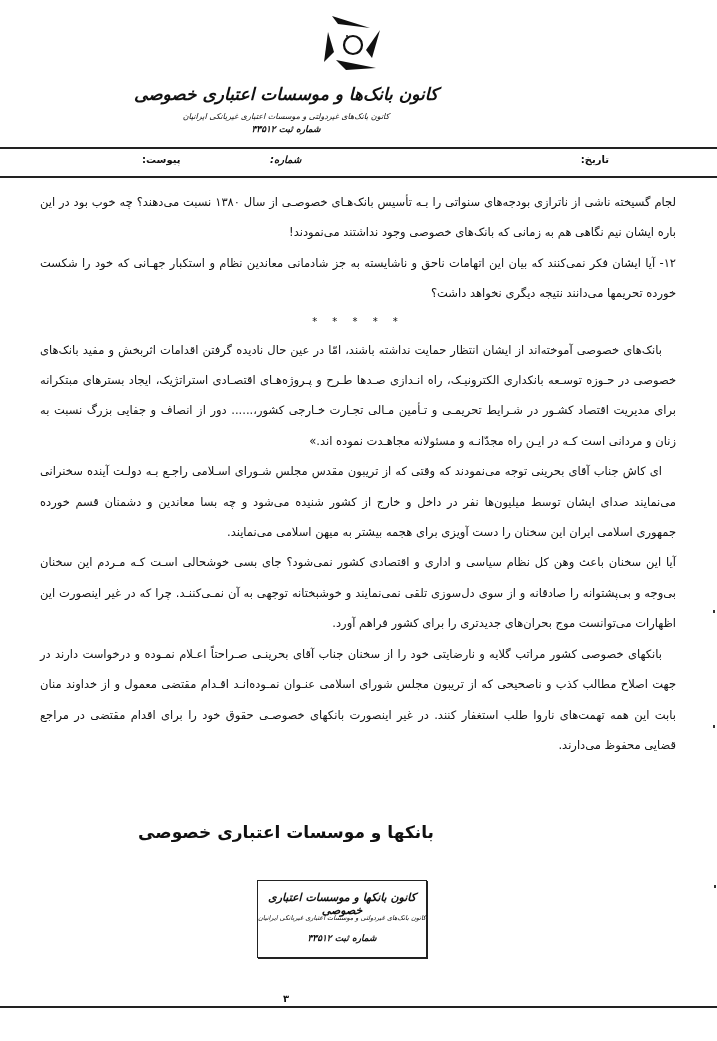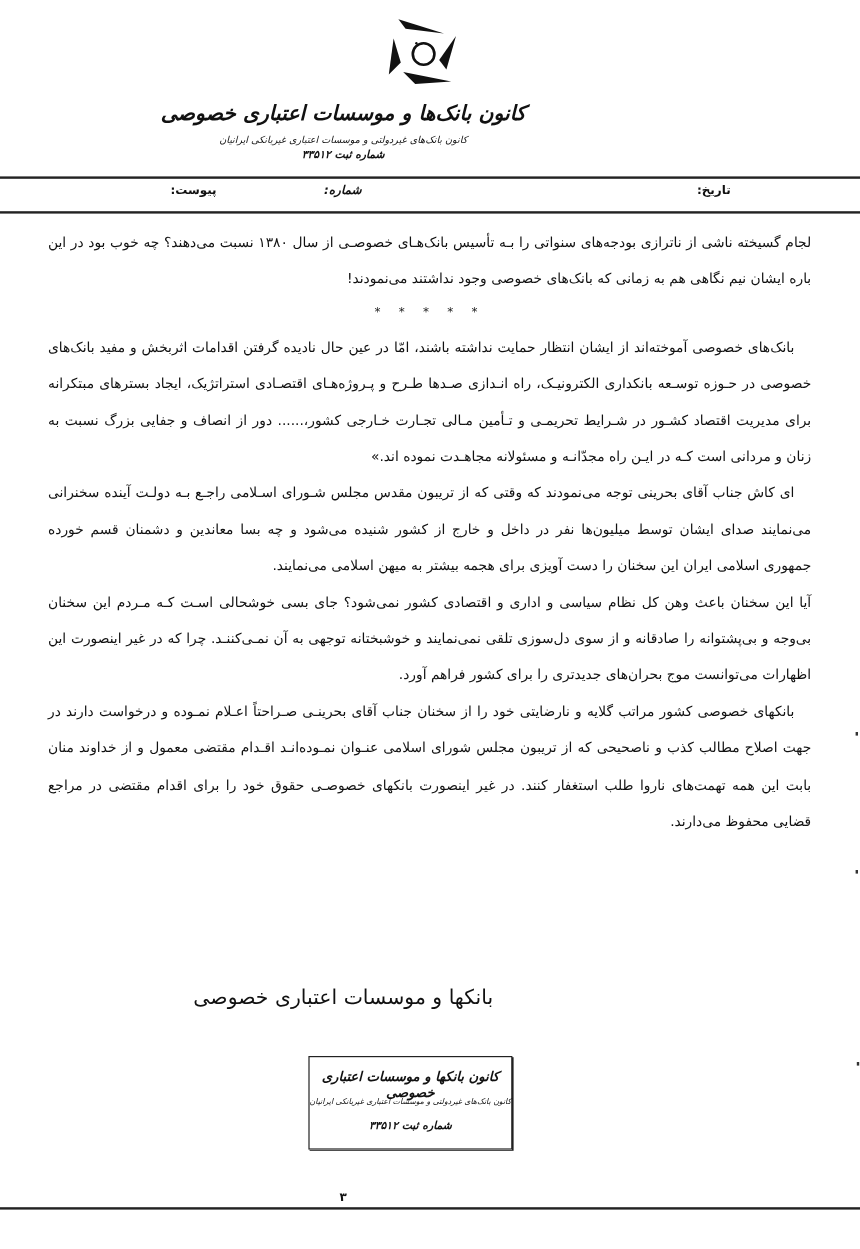--- a/index.html
+++ b/index.html
@@ -28,21 +28,21 @@
 
   
   .body-text { position:absolute; left:40px; width:636px; top:187px;
                direction:rtl; text-align:justify; font-size:11.5px; line-height:30.4px; }
   .body-text p { margin:0; text-align-last:right; }
   .body-text p.indent { text-indent:14px; }
   .stars { text-align:center !important; text-align-last:center !important; font-size:10px;
            letter-spacing:6px; line-height:26px; }
 
   .signature-title { position:absolute; left:0; right:0; top:822px; text-align:center;
-                     direction:rtl; font-weight:normal; font-size:17px; }
+                     direction:rtl; font-weight:bold; font-size:17px; }
 
   .stamp { position:absolute; left:257px; top:880px; width:168px; height:76px;
            border:1.5px solid #222; box-shadow:1px 1px 0 #222; }
   .stamp-name { position:absolute; left:0; right:0; top:10px; text-align:center;
                 font-family:"DejaVu Serif","Liberation Serif",serif; font-style:italic; font-weight:bold;
                 font-size:11px; direction:rtl; }
   .stamp-sub { position:absolute; left:0; right:0; top:33px; text-align:center;
                font-family:"DejaVu Serif","Liberation Serif",serif; font-style:italic;
                font-size:6.5px; direction:rtl; }
   .stamp-reg { position:absolute; left:0; right:0; top:52px; text-align:center;
@@ -77,20 +77,21 @@
   <div class="org-reg">شماره ثبت ۳۳۵۱۲</div>
 
   <div class="meta-bar">
     <span class="meta-item meta-date">تاریخ:</span>
     <span class="meta-item meta-number">شماره:</span>
     <span class="meta-item meta-attach">پیوست:</span>
   </div>
 
   <div class="body-text">
     <p>لجام گسیخته ناشی از ناترازی بودجه‌های سنواتی را بـه تأسیس بانک‌هـای خصوصـی از سال ۱۳۸۰ نسبت می‌دهند؟ چه خوب بود در این باره ایشان نیم نگاهی هم به زمانی که بانک‌های خصوصی وجود نداشتند می‌نمودند!</p>
+    <p>۱۲- آیا ایشان فکر نمی‌کنند که بیان این اتهامات ناحق و ناشایسته به جز شادمانی معاندین نظام و استکبار جهـانی که خود را شکست خورده تحریمها می‌دانند نتیجه دیگری نخواهد داشت؟</p>
     <p class="stars">* * * * *</p>
     <p class="indent">بانک‌های خصوصی آموخته‌اند از ایشان انتظار حمایت نداشته باشند، امّا در عین حال نادیده گرفتن اقدامات اثربخش و مفید بانک‌های خصوصی در حـوزه توسـعه بانکداری الکترونیـک، راه انـدازی صـدها طـرح و پـروژه‌هـای اقتصـادی استراتژیک، ایجاد بسترهای مبتکرانه برای مدیریت اقتصاد کشـور در شـرایط تحریمـی و تـأمین مـالی تجـارت خـارجی کشور،...... دور از انصاف و جفایی بزرگ نسبت به زنان و مردانی است کـه در ایـن راه مجدّانـه و مسئولانه مجاهـدت نموده اند.»</p>
     <p class="indent">ای کاش جناب آقای بحرینی توجه می‌نمودند که وقتی که از تریبون مقدس مجلس شـورای اسـلامی راجـع بـه دولـت آینده سخنرانی می‌نمایند صدای ایشان توسط میلیون‌ها نفر در داخل و خارج از کشور شنیده می‌شود و چه بسا معاندین و دشمنان قسم خورده جمهوری اسلامی ایران این سخنان را دست آویزی برای هجمه بیشتر به میهن اسلامی می‌نمایند.</p>
     <p>آیا این سخنان باعث وهن کل نظام سیاسی و اداری و اقتصادی کشور نمی‌شود؟ جای بسی خوشحالی اسـت کـه مـردم این سخنان بی‌وجه و بی‌پشتوانه را صادقانه و از سوی دل‌سوزی تلقی نمی‌نمایند و خوشبختانه توجهی به آن نمـی‌کننـد. چرا که در غیر اینصورت این اظهارات می‌توانست موج بحران‌های جدیدتری را برای کشور فراهم آورد.</p>
     <p class="indent">بانکهای خصوصی کشور مراتب گلایه و نارضایتی خود را از سخنان جناب آقای بحرینـی صـراحتاً اعـلام نمـوده و درخواست دارند در جهت اصلاح مطالب کذب و ناصحیحی که از تریبون مجلس شورای اسلامی عنـوان نمـوده‌انـد اقـدام مقتضی معمول و از خداوند منان بابت این همه تهمت‌های ناروا طلب استغفار کنند. در غیر اینصورت بانکهای خصوصـی حقوق خود را برای اقدام مقتضی در مراجع قضایی محفوظ می‌دارند.</p>
   </div>
 
   <div class="signature-title">بانکها و موسسات اعتباری خصوصی</div>
 
   <div class="stamp">

